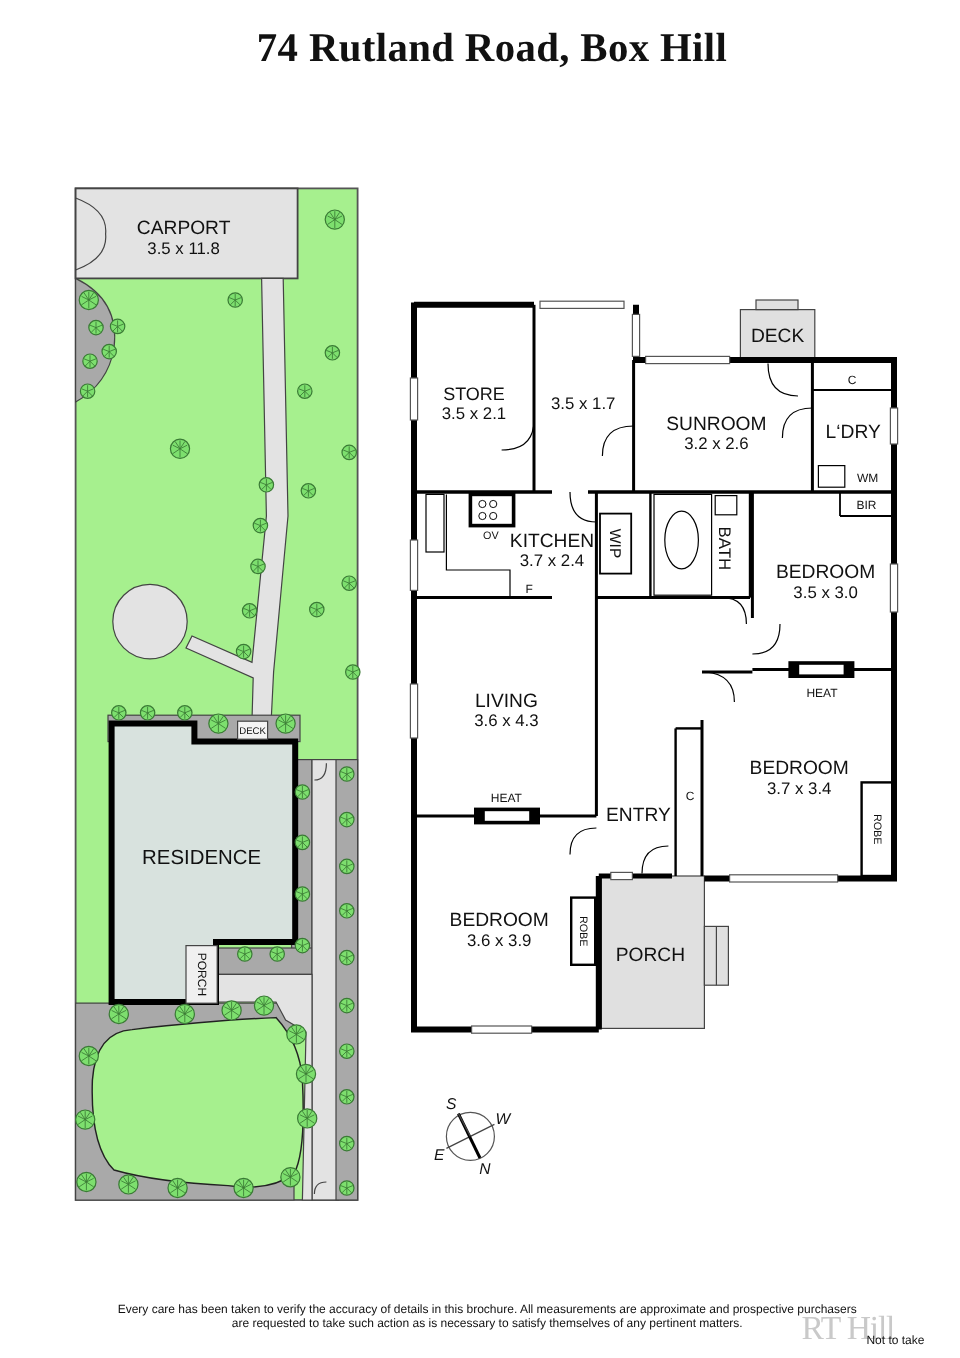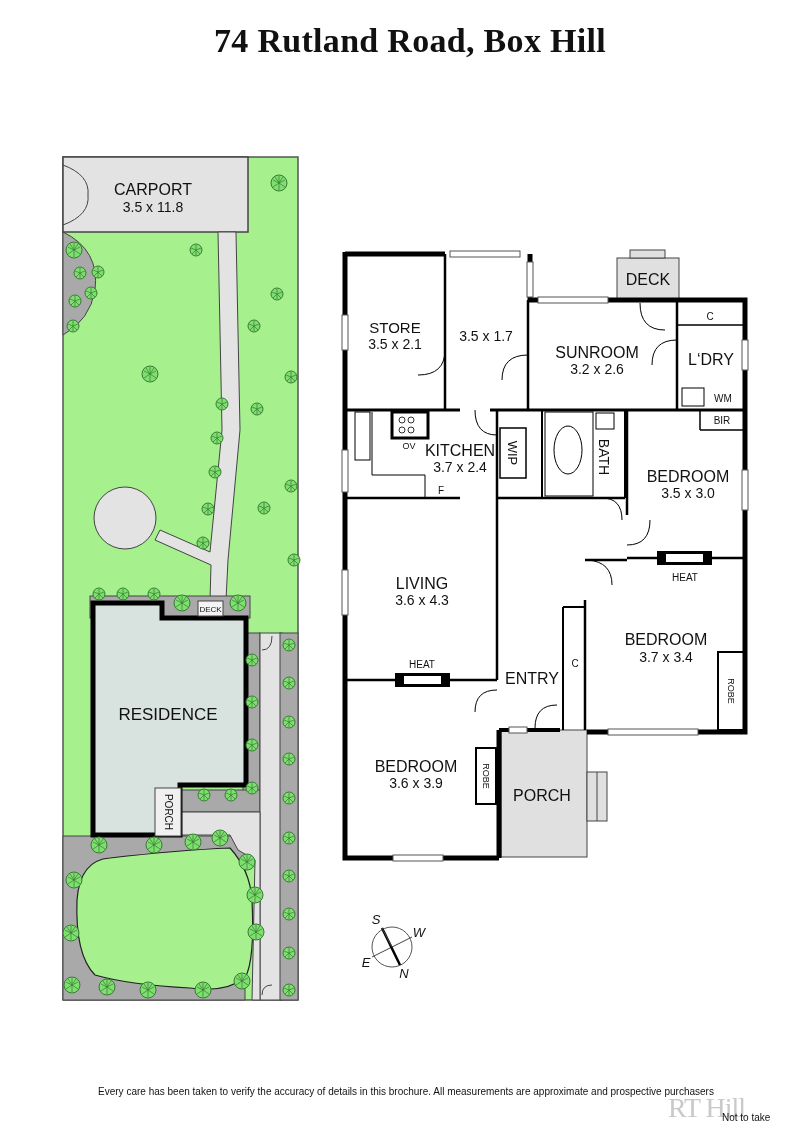--- a/index.html
+++ b/index.html
@@ -257,15 +257,16 @@
     <line x1="382" y1="928" x2="392" y2="947" stroke="#444" stroke-width="1"></line>
     <text class="lbl" x="376" y="924" font-size="13" font-style="italic" text-anchor="middle">S</text>
     <text class="lbl" x="419" y="937" font-size="13" font-style="italic" text-anchor="middle">W</text>
     <text class="lbl" x="366" y="967" font-size="13" font-style="italic" text-anchor="middle">E</text>
     <text class="lbl" x="404" y="978" font-size="13" font-style="italic" text-anchor="middle">N</text>
   </g>
 </svg>
 
 <div class="disclaimer">
   <div>Every care has been taken to verify the accuracy of details in this brochure.  All measurements are approximate and prospective purchasers</div>
+  <div>are requested to take such action as is necessary to satisfy themselves of any pertinent matters.</div>
 </div>
 <div class="brand">RT Hill</div>
 <div class="nts">Not to take</div>
 
 </body></html>

